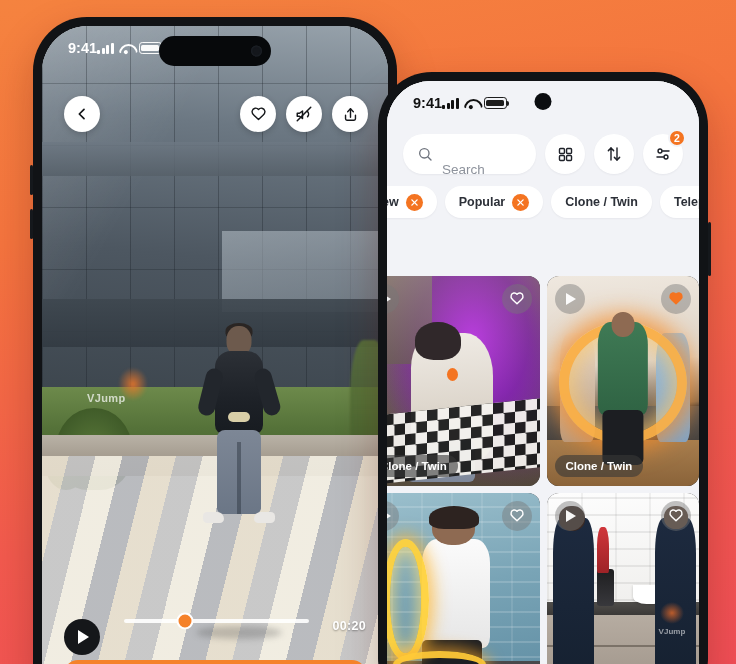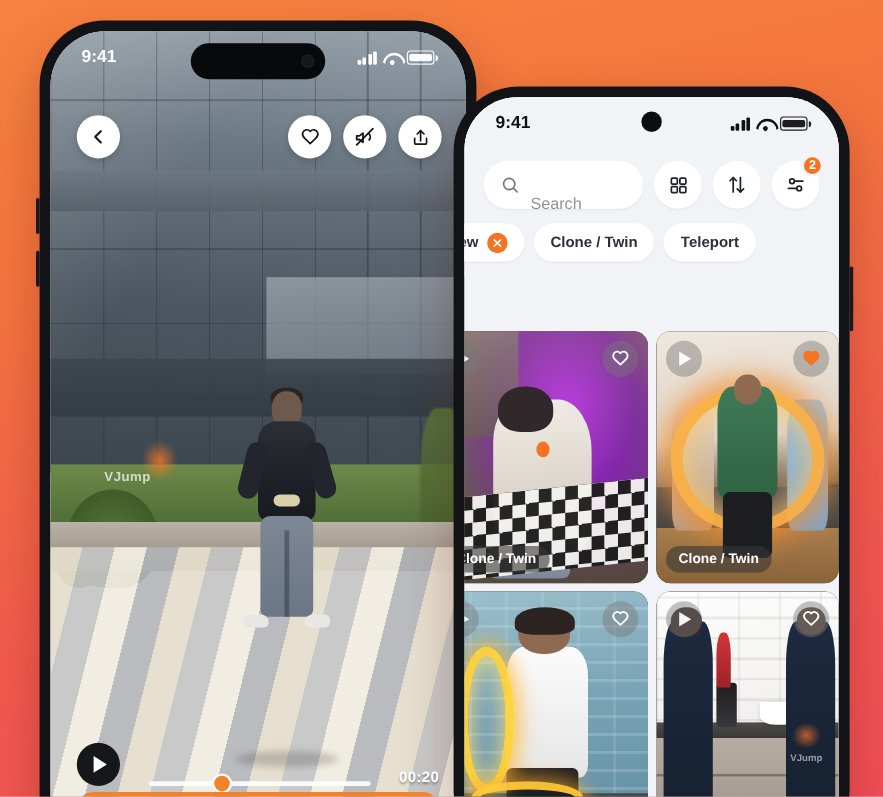--- a/index.html
+++ b/index.html
@@ -52,21 +52,21 @@
   }
   .punch {
     position: absolute; left: 50%; transform: translateX(-50%);
     top: 12px; width: 17px; height: 17px; border-radius: 50%;
     background: #0b0d10; z-index: 40;
   }
 
   
   .statusbar {
     position: absolute; left: 0; right: 0; top: 0; height: 44px;
-    display: flex; align-items: center; justify-content: space-between;
+    display: flex; align-items: center; justify-content: flex-start;
     padding: 0 26px; z-index: 35; font-size: 14.5px; font-weight: bold;
   }
   .statusbar.light { color: #fff; }
   .statusbar.dark { color: #111; }
   .sb-right { display: flex; align-items: center; gap: 5px; }
   .bars { display: flex; align-items: flex-end; gap: 1.5px; height: 11px; }
   .bars i { width: 3px; background: currentColor; border-radius: 1px; display:block; }
   .bars i:nth-child(1){height:4px}.bars i:nth-child(2){height:6px}
   .bars i:nth-child(3){height:8.5px}.bars i:nth-child(4){height:11px}
   .wifi { width: 15px; height: 11px; position: relative; }
@@ -179,21 +179,21 @@
     position:absolute; left:22px; top:122px; z-index:30;
     background: rgba(60,66,72,.62);
     color:#fff; font-size:12.5px; font-weight:bold; letter-spacing:.2px;
     padding: 8px 14px; border-radius: 18px;
     backdrop-filter: blur(4px);
   }
 
   
   .player-bar {
     position: absolute; left: 0; right: 0; bottom: 53px;
-    display:flex; align-items:flex-end; gap: 24px; padding: 0 22px; z-index: 30;
+    display:flex; align-items:flex-start; gap: 24px; padding: 0 22px; z-index: 30;
   }
   .play-fab {
     width: 36px; height: 36px; border-radius:50%;
     background:#15171a; display:flex;align-items:center;justify-content:center;
     flex: 0 0 auto;
   }
   .play-fab::after{
     content:""; width:0;height:0;margin-left:3px;
     border-left: 11px solid #fff; border-top: 7px solid transparent; border-bottom: 7px solid transparent;
   }
@@ -618,20 +618,29 @@
             <div class="chip">
               <span>New</span>
               <span class="x">
                 <svg width="9" height="9" viewBox="0 0 24 24" fill="none" stroke="#fff" stroke-width="3.6" stroke-linecap="round">
                     <line x1="5" y1="5" x2="19" y2="19"></line>
                     <line x1="19" y1="5" x2="5" y2="19"></line>
                   </svg>
               </span>
             </div>
             <div class="chip">
+              <span>Popular</span>
+              <span class="x">
+                <svg width="9" height="9" viewBox="0 0 24 24" fill="none" stroke="#fff" stroke-width="3.6" stroke-linecap="round">
+                    <line x1="5" y1="5" x2="19" y2="19"></line>
+                    <line x1="19" y1="5" x2="5" y2="19"></line>
+                  </svg>
+              </span>
+            </div>
+            <div class="chip">
               <span>Clone / Twin</span>
             </div>
             <div class="chip">
               <span>Teleport</span>
             </div>
           </div>
         </div>
 
         <div class="statusbar dark">
           <span>9:41</span>

